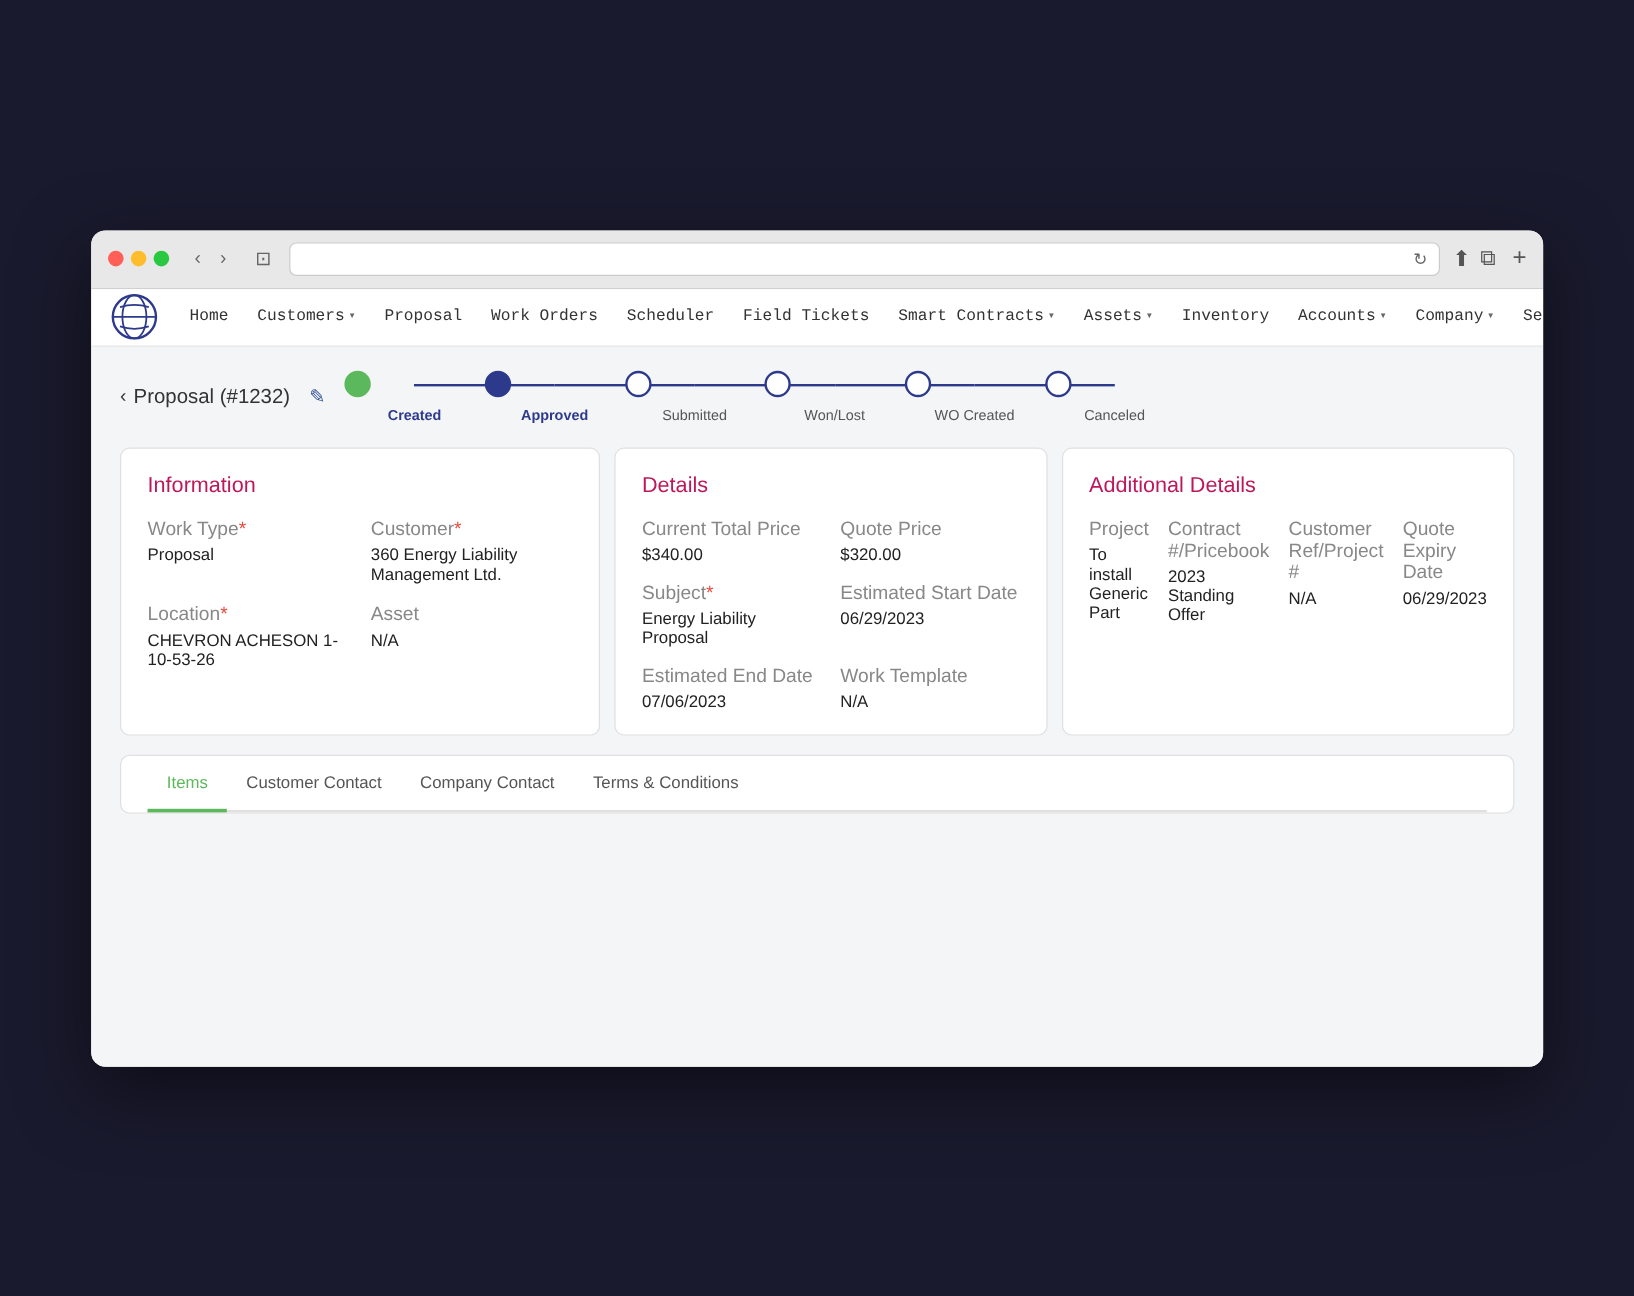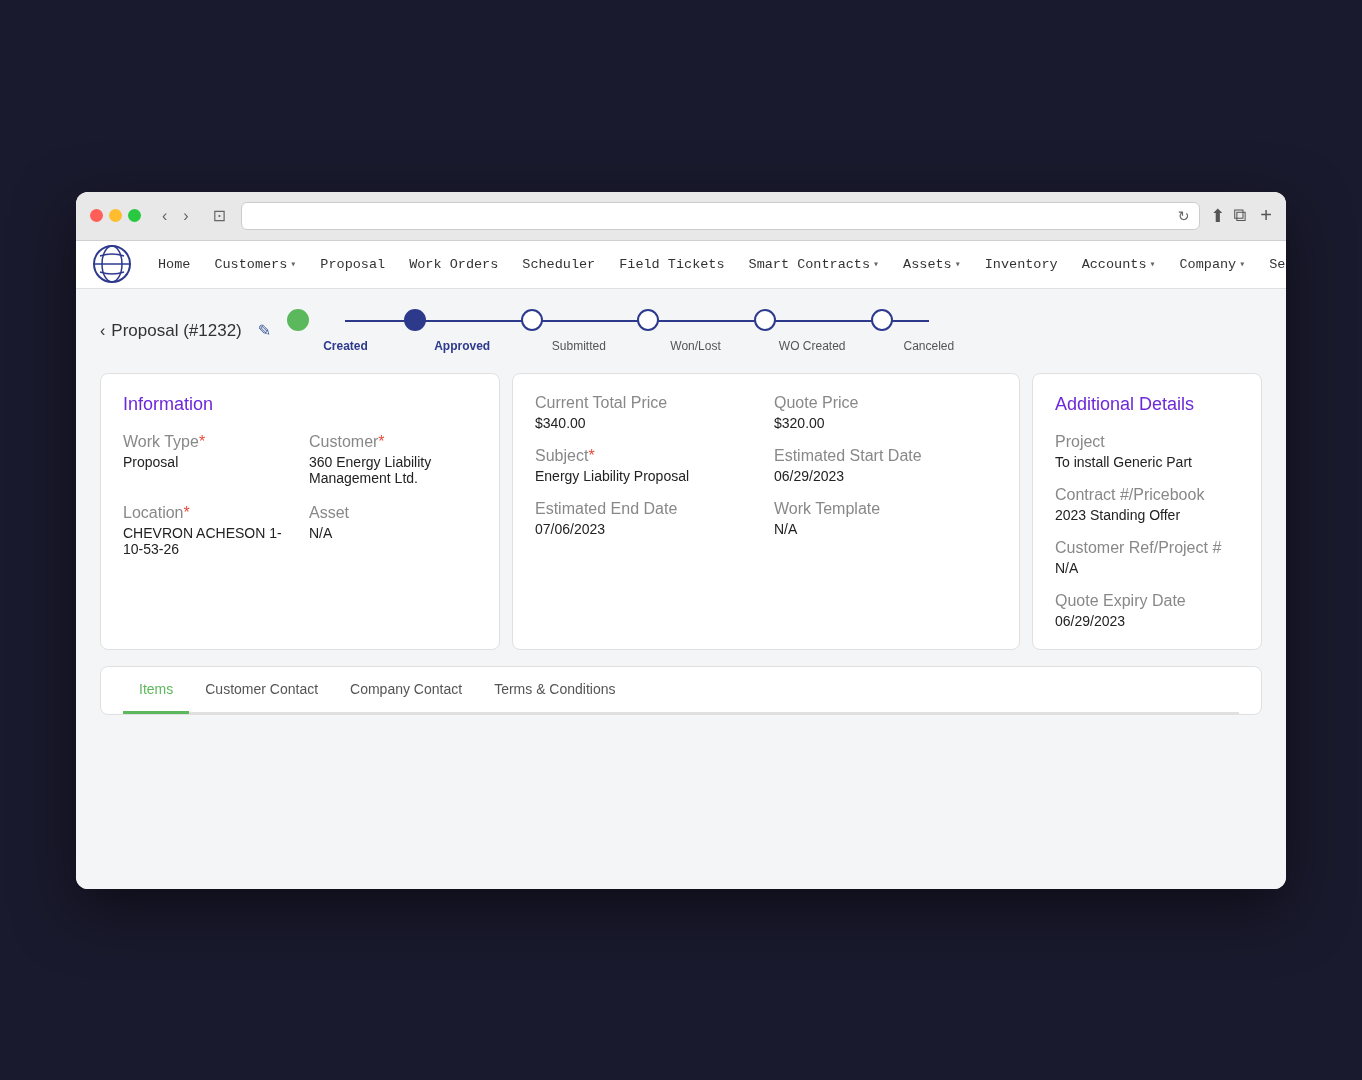--- a/index.html
+++ b/index.html
@@ -196,21 +196,21 @@
       border-radius: 8px;
       border: 1px solid #e0e0e0;
       padding: 20px 22px;
     }
     .card-info { flex: 0 0 400px; }
     .card-details { flex: 1; }
     .card-additional { flex: 0 0 230px; }
     .card-title {
       font-size: 18px;
       font-weight: 500;
-      color: #6d28d9;
+      color: #be185d;
       margin-bottom: 18px;
     }
     .card-grid {
       display: grid;
       grid-template-columns: 1fr 1fr;
       gap: 18px;
     }
     .field-label {
       font-size: 16px;
       color: #888;
@@ -222,21 +222,21 @@
       color: #222;
       font-weight: 400;
     }
     
     .details-grid {
       display: grid;
       grid-template-columns: 1fr 1fr;
       gap: 16px;
     }
     
-    .additional-fields { display: flex; flex-direction: column; gap: 16px; }
+    .additional-fields { display: flex; flex-direction: row; gap: 16px; }
     
     .bottom-tabs-area {
       background: #fff;
       border-radius: 8px;
       border: 1px solid #e0e0e0;
       padding: 0 22px;
     }
     .tabs-nav {
       display: flex;
       gap: 0;
@@ -423,20 +423,21 @@
             <div class="field-value">CHEVRON ACHESON 1-10-53-26</div>
           </div>
           <div class="field">
             <div class="field-label">Asset</div>
             <div class="field-value">N/A</div>
           </div>
         </div>
       </div>
 
       <div class="card card-details">
+        <div class="card-title">Details</div>
         <div class="details-grid">
           <div class="field">
             <div class="field-label">Current Total Price</div>
             <div class="field-value">$340.00</div>
           </div>
           <div class="field">
             <div class="field-label">Quote Price</div>
             <div class="field-value">$320.00</div>
           </div>
           <div class="field">

